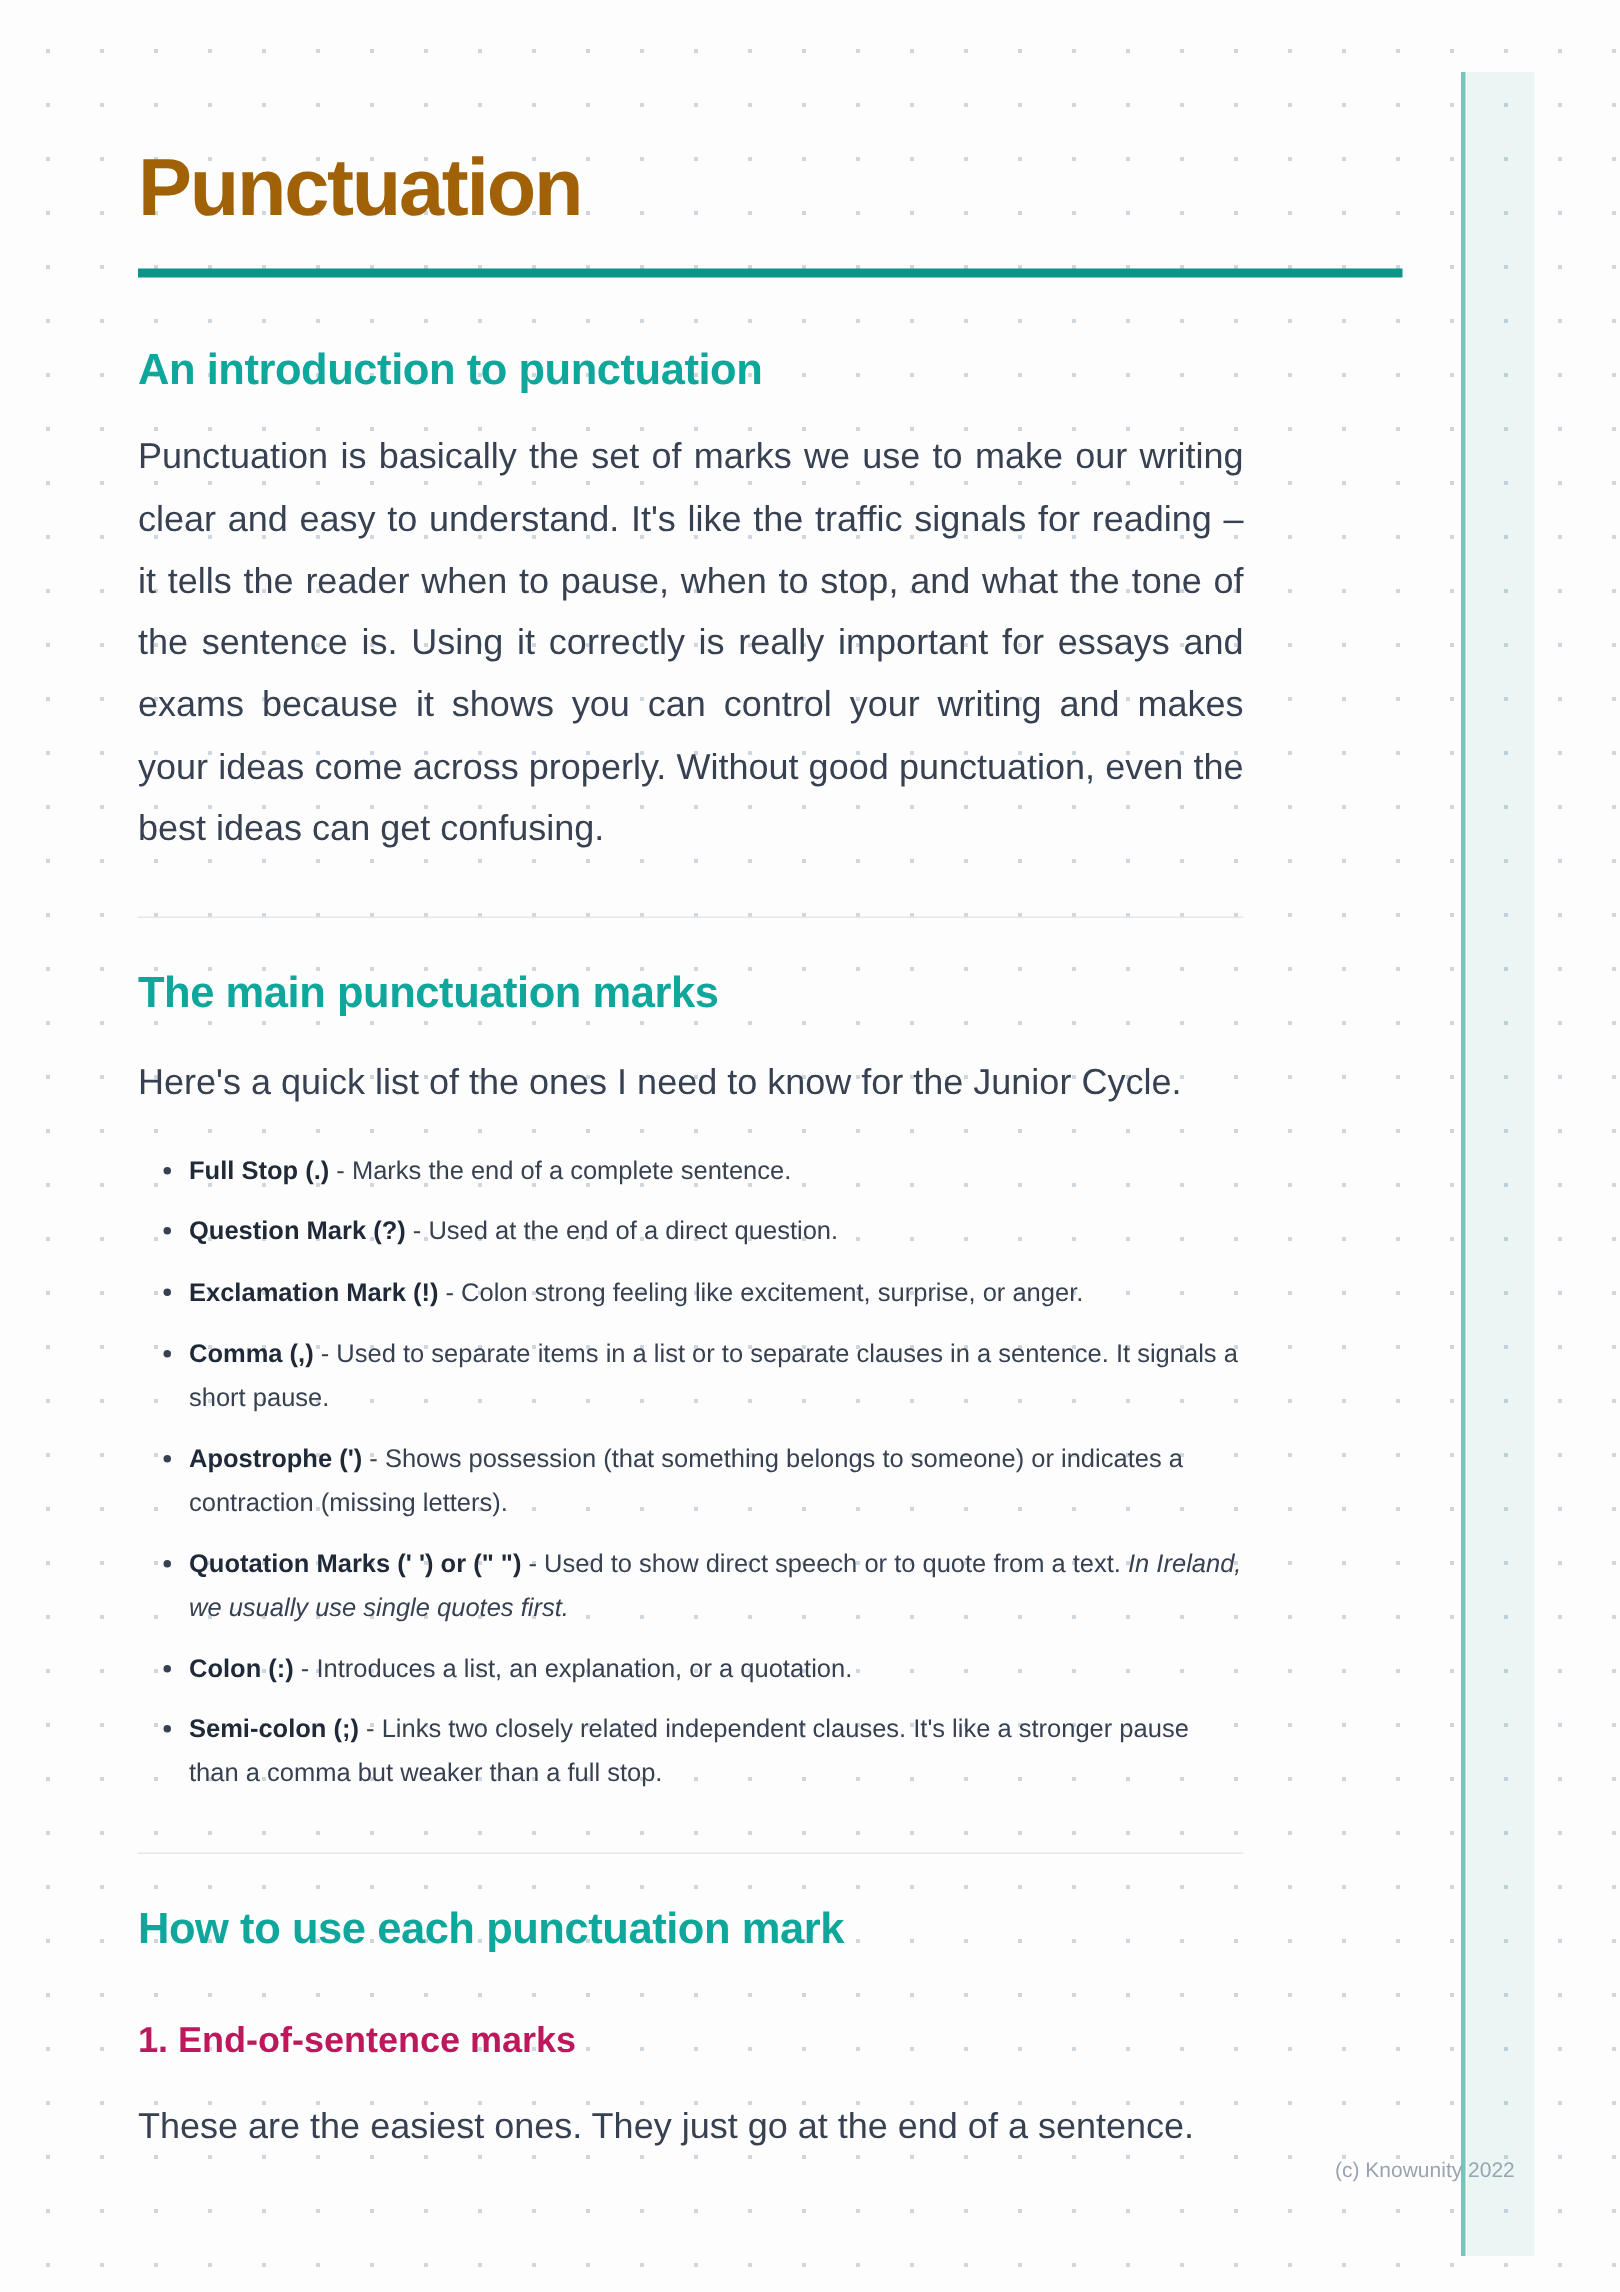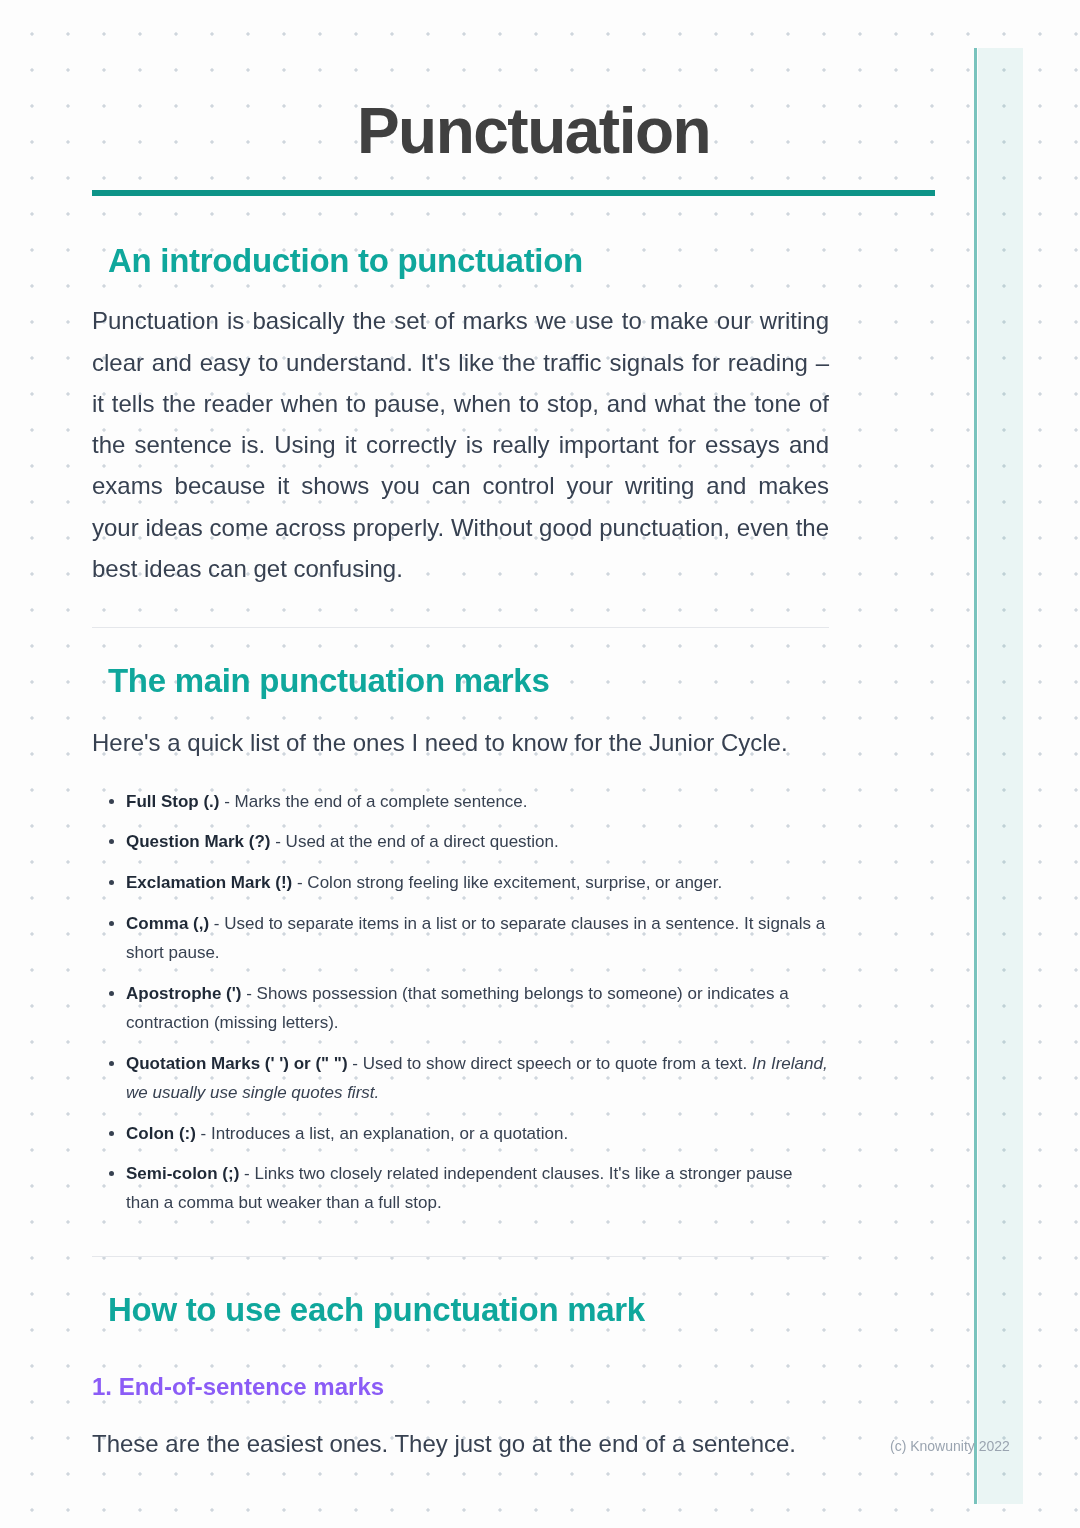--- a/index.html
+++ b/index.html
@@ -29,48 +29,46 @@
     width: 3px;
     height: 1456px;
     background: rgba(13, 148, 136, 0.55);
   }
   .content {
     position: relative;
     padding: 96px 0 0 92px;
     width: 975px;
   }
   .page-title {
-    font-size: 64px;
+    font-size: 54px;
     font-weight: 800;
     letter-spacing: -1.5px;
-    color: #404040;
+    color: #a16207;
     line-height: 1.1;
-    text-align: center;
   }
   .title-rule {
     width: 843px;
     height: 6px;
     background: #0d9488;
     margin-top: 24px;
     border: none;
   }
   h2.section-heading {
-    font-size: 33px;
+    font-size: 29px;
     font-weight: 700;
     color: #0fa79c;
     letter-spacing: -0.3px;
-    margin-left: 16px;
   }
   .h2-intro { margin-top: 46px; }
   .h2-marks { margin-top: 34px; }
   .h2-usage { margin-top: 34px; }
   h3.subsection-heading {
     font-size: 24px;
     font-weight: 700;
-    color: #8b5cf6;
+    color: #be185d;
     margin-top: 44px;
   }
   .body-text {
     width: 737px;
     font-size: 24px;
     line-height: 1.72;
     color: #374151;
   }
   .para-justify { text-align: justify; margin-top: 20px; }
   .lead-line { margin-top: 22px; }

